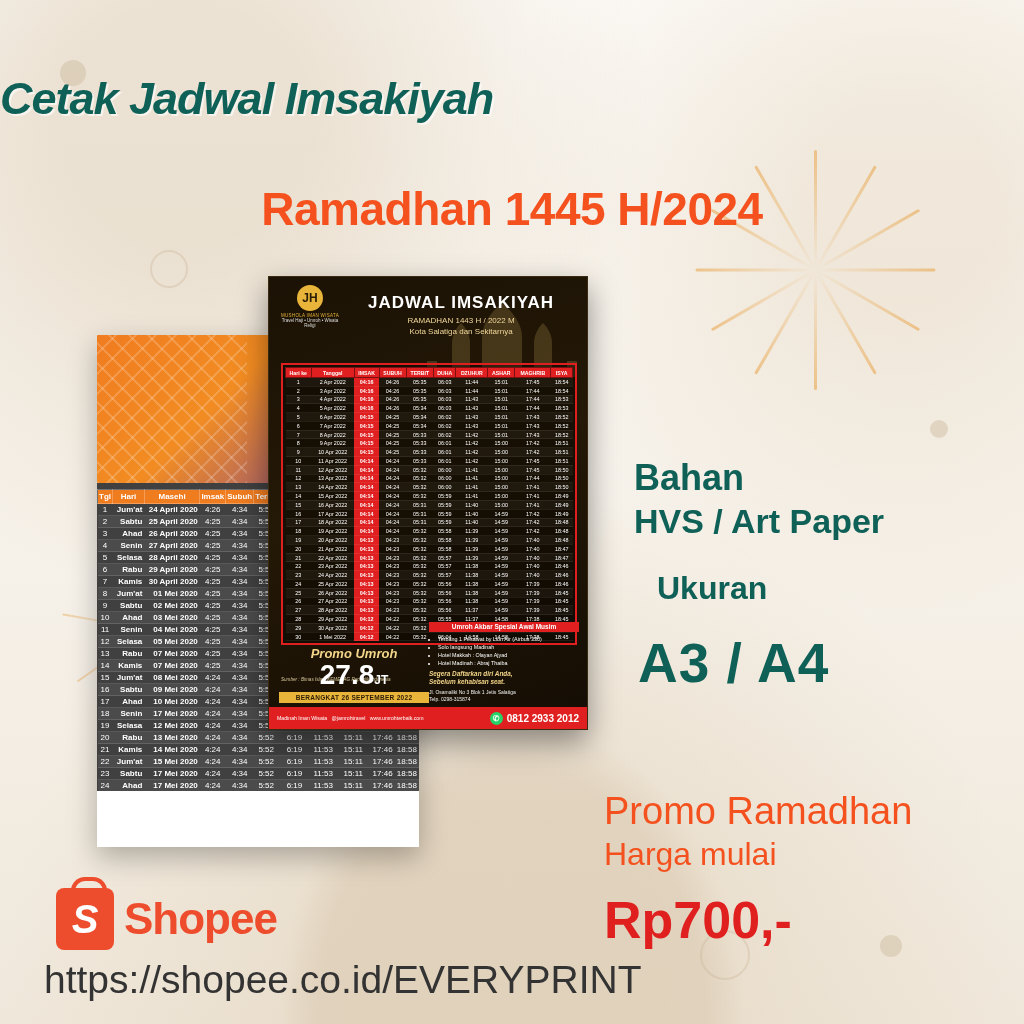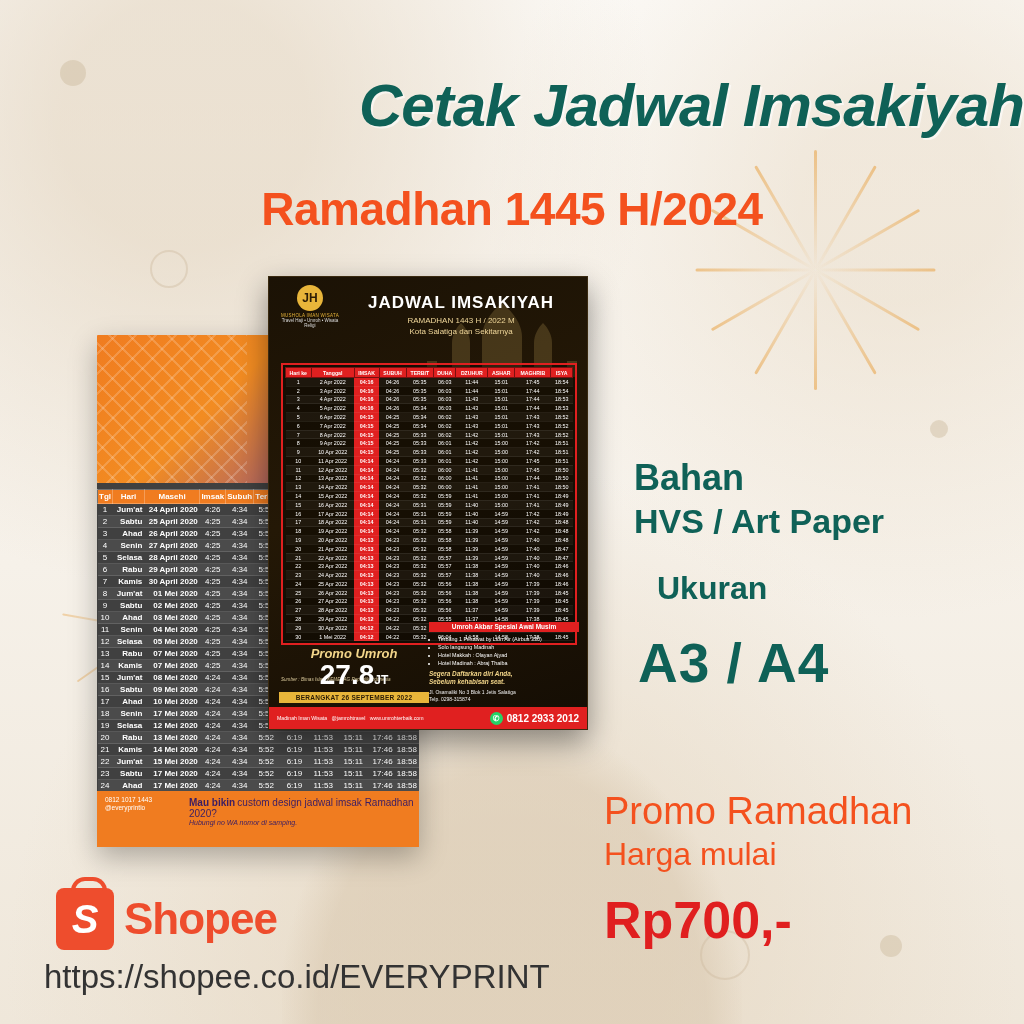--- a/index.html
+++ b/index.html
@@ -34,22 +34,22 @@
     transform-origin:50% 0;border-radius:2px;
   }
   .rays-left{position:absolute;left:40px;top:520px;width:220px;height:220px;}
   .rays-left i{
     position:absolute;left:50%;top:50%;width:2px;height:90px;
     background:linear-gradient(180deg,rgba(232,160,64,0),rgba(232,160,64,.4));
     transform-origin:50% 0;border-radius:2px;
   }
 
   h1.title{
-    position:absolute;top:76px;left:0;width:100%;text-align:right;
-    margin:0;font-size:60px;line-height:1;font-weight:bold;font-style:italic;
+    position:absolute;top:76px;left:0;width:100%;text-align:left;
+    margin:0;font-size:45px;line-height:1;font-weight:bold;font-style:italic;
     color:#0f6157;letter-spacing:-1px;
     text-shadow:2px 2px 0 rgba(255,255,255,.6);
   }
   .subtitle{
     position:absolute;top:182px;left:0;width:100%;text-align:center;
     font-size:46px;font-weight:bold;color:#f4511e;letter-spacing:-.5px;
   }
 
   
   .flyer-purple{
@@ -184,21 +184,21 @@
   }
   .shopee-bag:before{
     content:"";position:absolute;left:15px;top:-11px;width:28px;height:18px;
     border:4px solid #ee4d2d;border-bottom:none;border-radius:14px 14px 0 0;
   }
   .shopee-bag span{
     position:absolute;inset:0;color:#fff;font-size:40px;font-weight:bold;font-style:italic;
     display:flex;align-items:center;justify-content:center;line-height:1;
   }
   .shopee-word{font-size:44px;color:#ee4d2d;font-weight:bold;letter-spacing:-1px;}
-  .shopee-url{position:absolute;left:44px;top:958px;font-size:33px;color:#333;}
+  .shopee-url{position:absolute;left:44px;top:958px;font-size:39px;color:#333;}
 </style>
 </head>
 <body>
 
 <div id="poster">
 
   <div class="dome"></div>
   <div class="rays">
     <i style="transform:rotate(0deg)"></i>
       <i style="transform:rotate(30deg)"></i>
@@ -633,31 +633,20 @@
               <td>5:53</td>
               <td>6:20</td>
               <td>11:53</td>
               <td>15:11</td>
               <td>17:45</td>
               <td>18:59</td>
             </tr>
           </tbody>
       </table>
     </div>
-    <div class="fp-foot">
-      <div class="contact">
-        <span>0812 1017 1443</span><br>
-        <span>@everyprintio</span>
-      </div>
-      <div style="position:absolute;left:92px;top:6px;">
-        <span class="big">Mau bikin</span>
-        <span class="big" style="font-weight:normal">custom design jadwal imsak Ramadhan 2020?</span>
-        <div class="sm">Hubungi no WA nomor di samping.</div>
-      </div>
-    </div>
   </div>
 
   <div class="flyer-dark">
     <svg class="fd-mosque" viewBox="0 0 190 110">
       <g fill="#caa95e" opacity="0.5">
         <path d="M95 20c12 10 20 22 20 34v40H75V54c0-12 8-24 20-34z"></path>
         <rect x="45" y="60" width="18" height="34"></rect>
           <rect x="127" y="60" width="18" height="34"></rect>
         <path d="M54 40c5 5 9 12 9 20H45c0-8 4-15 9-20z"></path>
         <path d="M136 40c5 5 9 12 9 20h-18c0-8 4-15 9-20z"></path>

